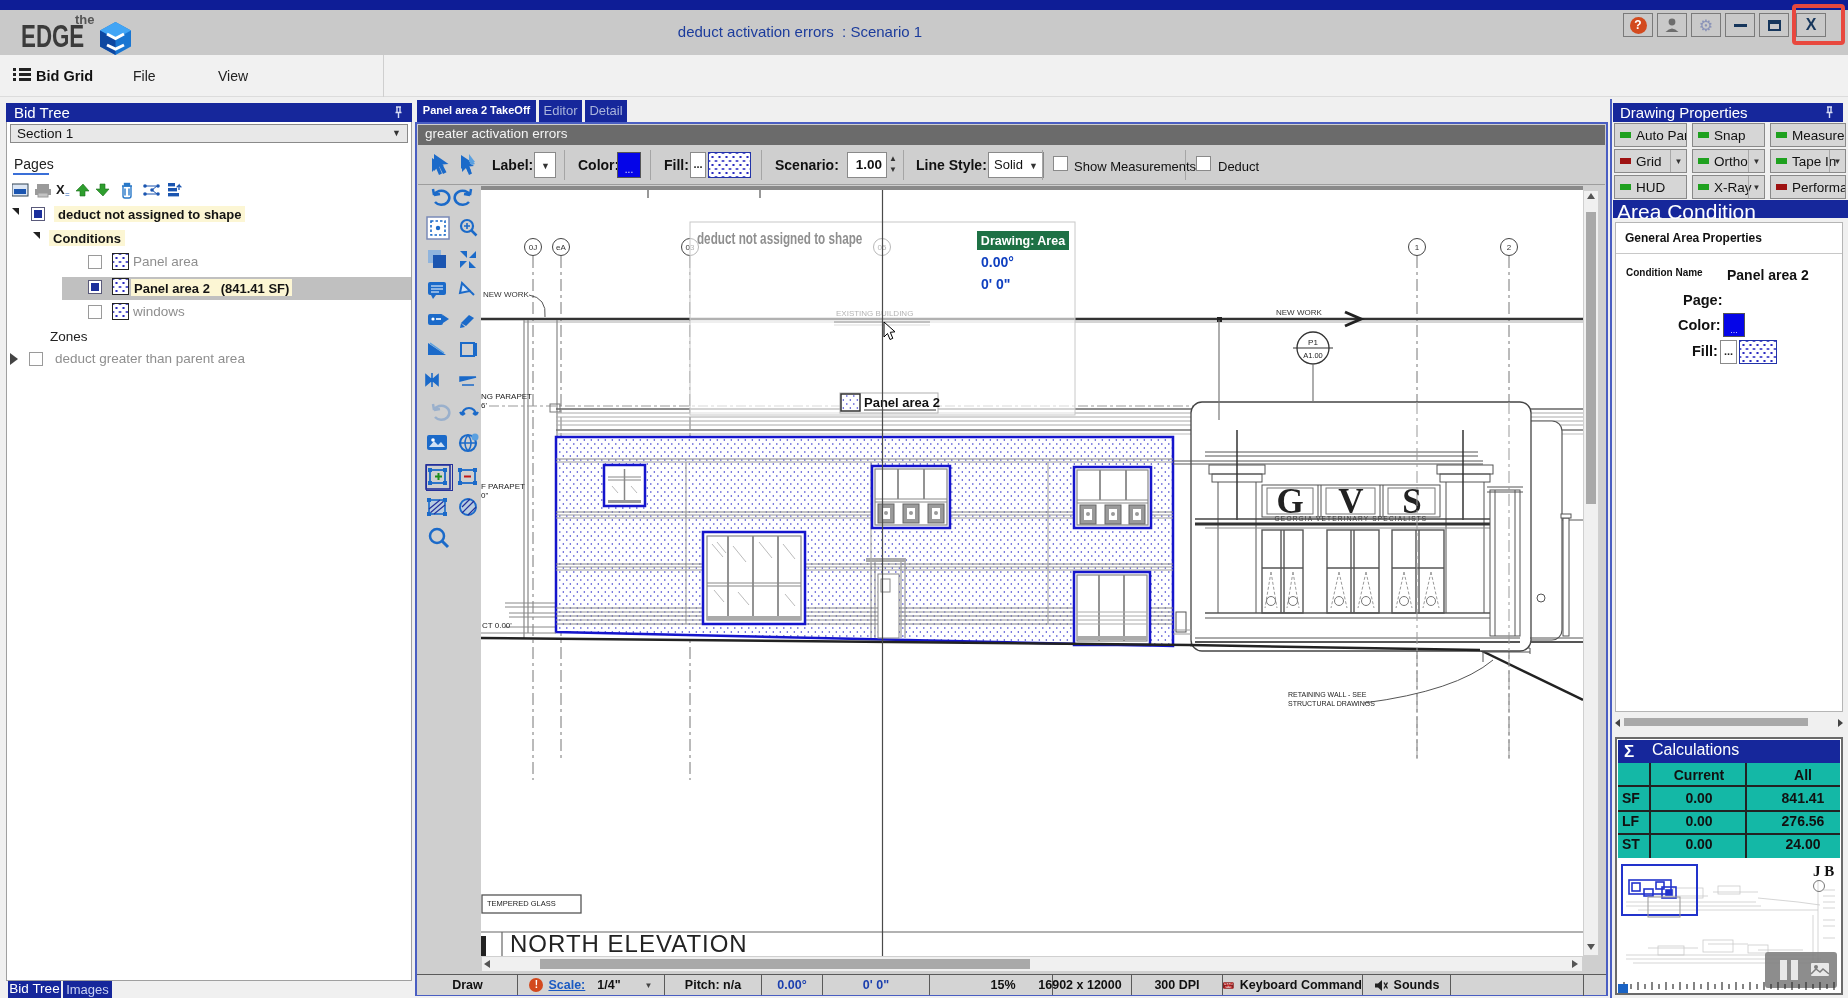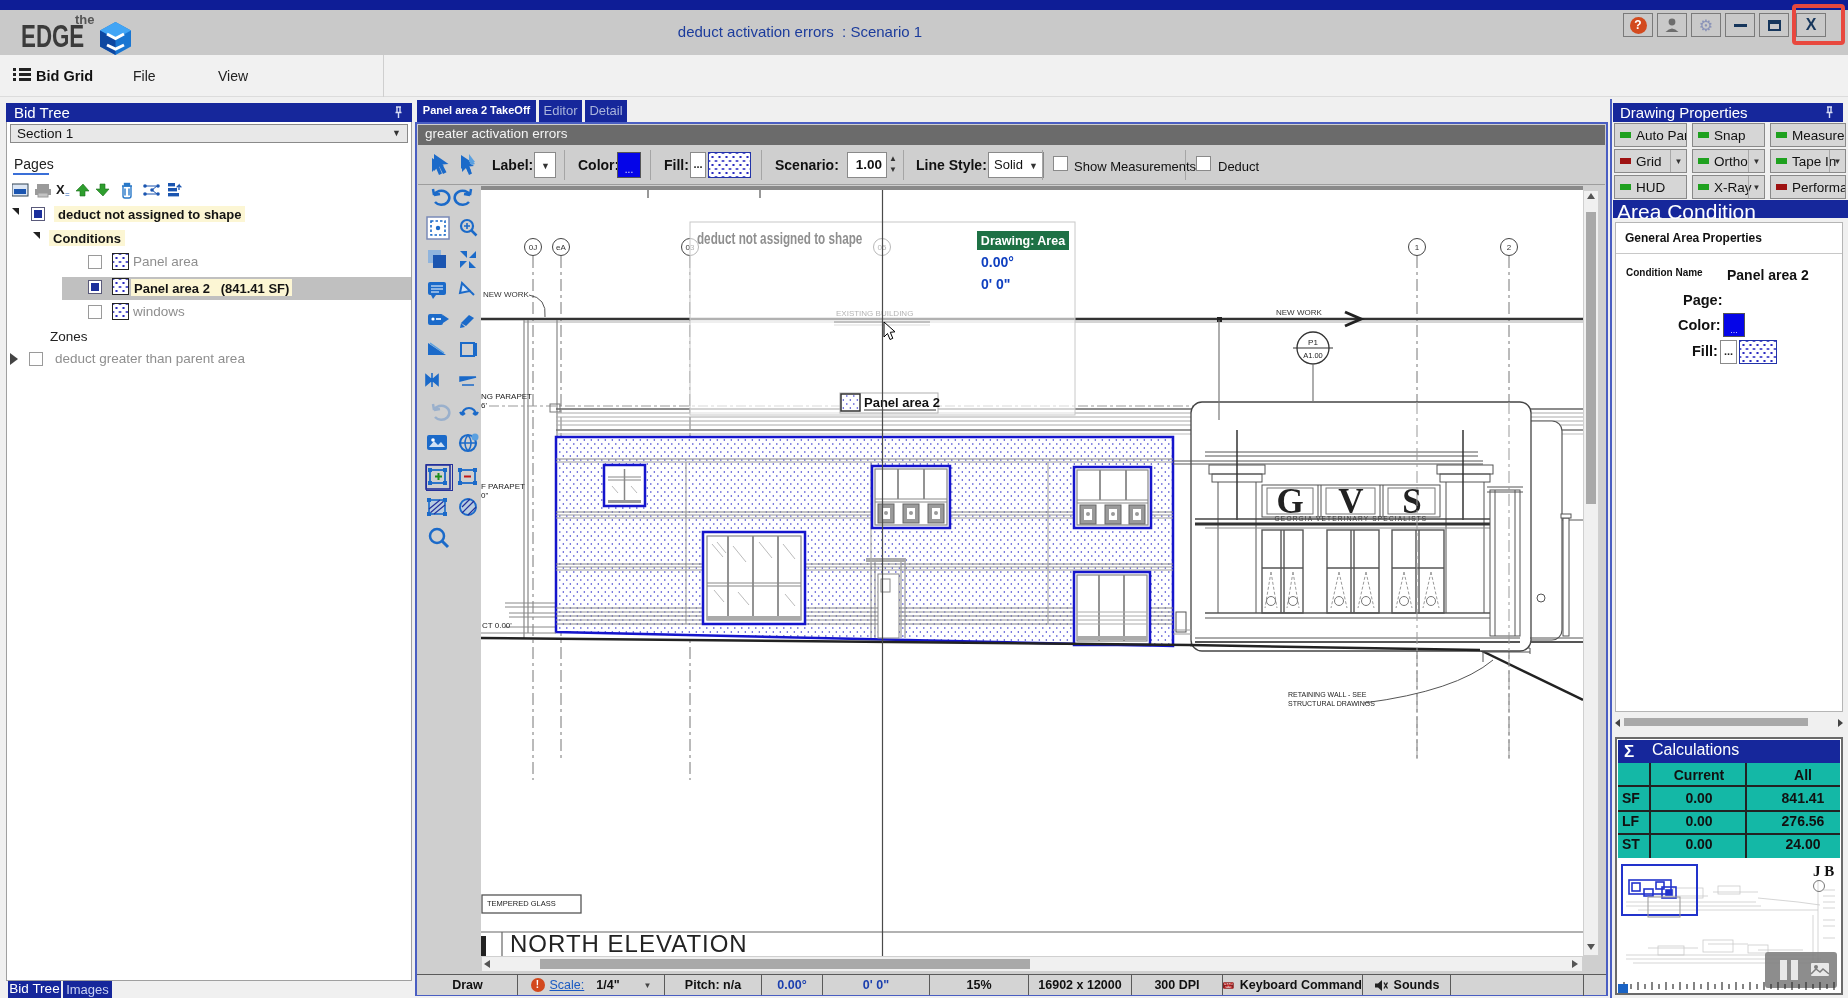--- a/index.html
+++ b/index.html
@@ -253,28 +253,28 @@
 <circle cx="13" cy="381" r="7" fill="none" stroke="#1b6ac9" stroke-width="2.5"></circle>
       <path d="M18 386 l6 6" stroke="#1b6ac9" stroke-width="3"></path>
 
 </svg>
 <div class="abs" style="left:426px;top:464px;width:27px;height:27px;border:1.5px solid #24309c;background:transparent"></div>
 
 <div class="abs" style="left:417px;top:974px;width:1189px;height:21px;background:#d4d4d4;border-top:1px solid #5a5a5a;font-size:12.5px">
 <div class="cell" style="left:1px;width:100px">Draw</div>
 <div class="cell" style="left:101px;width:147px">
         <span style="width:14px;height:14px;border-radius:50%;background:#d3491d;color:#fff;font-size:10px;font-weight:bold;line-height:14px;text-align:center;margin-right:5px">!</span>
-        <span style="color:#1b5ac2;text-decoration:underline;font-weight:normal">Scale:</span>
+        <span style="color:#1b5ac2;text-decoration:underline;font-weight:bold">Scale:</span>
         <span style="margin-left:12px">1/4"</span>
         <span style="margin-left:24px;font-size:8px;color:#444">▼</span>
       </div>
 <div class="cell" style="left:248px;width:97px">Pitch: n/a</div>
 <div class="cell" style="left:345px;width:61px;color:#1b3fae">0.00°</div>
 <div class="cell" style="left:406px;width:107px;color:#1b3fae">0' 0"</div>
-<div class="cell" style="left:513px;width:99px">15%</div>
+<div class="cell" style="left:537px;width:99px">15%</div>
 <div class="cell" style="left:612px;width:103px">16902 x 12000</div>
 <div class="cell" style="left:715px;width:91px">300 DPI</div>
 <div class="cell" style="left:806px;width:140px"><svg width="18" height="13" viewBox="0 0 18 13" style="margin-right:6px">
           <rect x="0" y="1" width="18" height="11" rx="2" fill="#8a2020"></rect>
           <g fill="#fff">
             <rect x="2" y="3" width="3" height="2"></rect>
             <rect x="6" y="3" width="3" height="2"></rect>
             <rect x="10" y="3" width="3" height="2"></rect>
             <rect x="14" y="3" width="2" height="2"></rect>
             <rect x="4" y="8" width="10" height="2"></rect>

